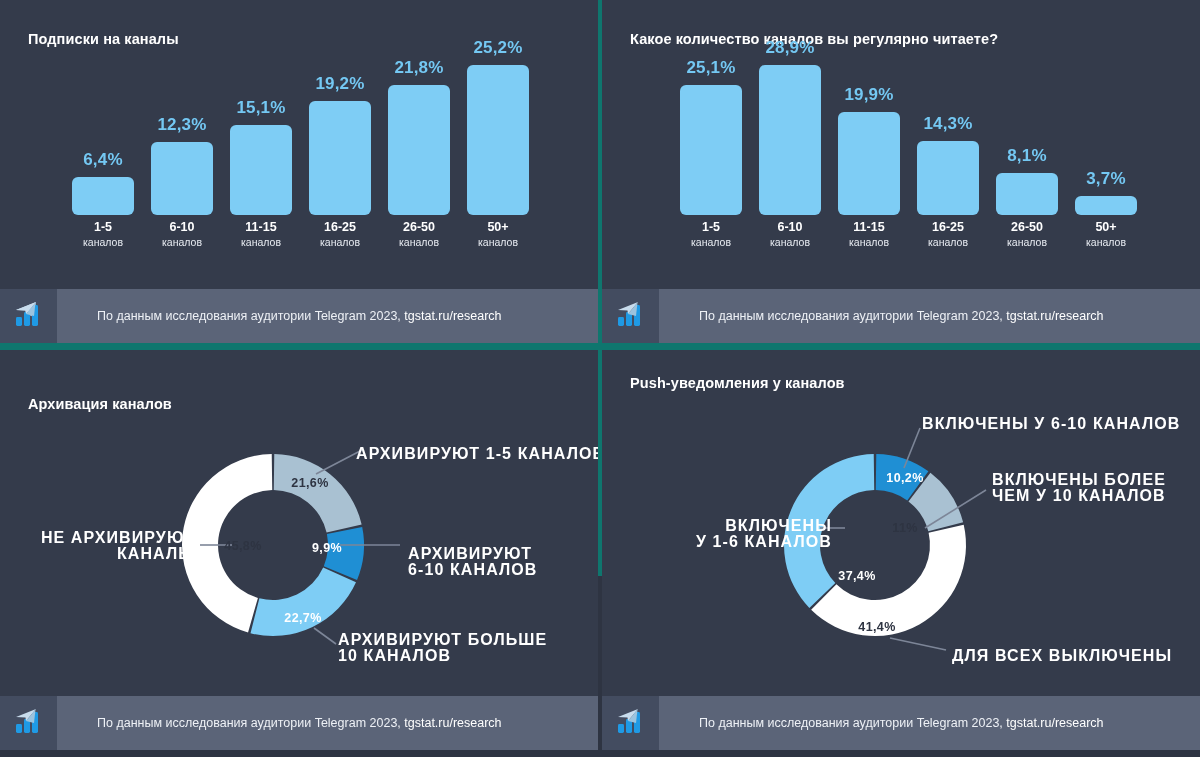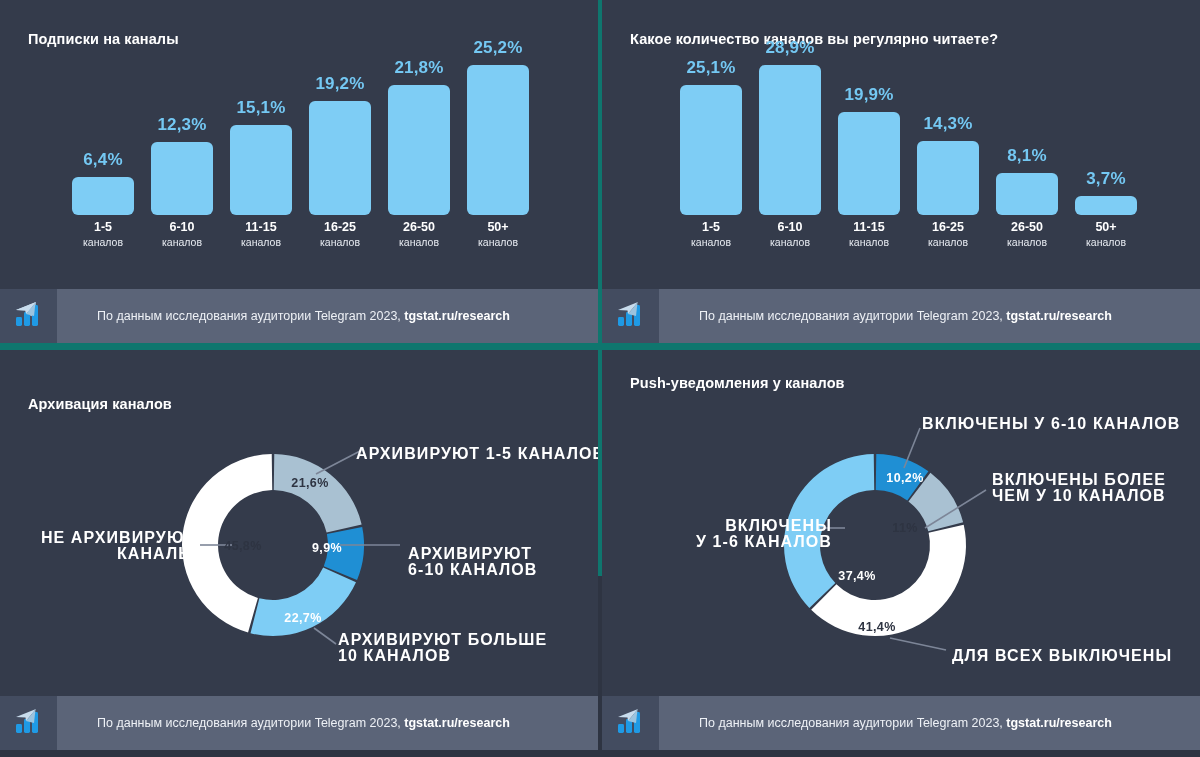--- a/index.html
+++ b/index.html
@@ -153,21 +153,21 @@
     flex: 0 0 auto;
   }
   .footer-text {
     margin-left: 40px;
     color: #eef1f6;
     font-size: 12.5px;
     font-weight: normal;
     white-space: nowrap;
   }
   .footer-text b {
-    font-weight: bold;
+    font-weight: normal;
     color: #ffffff;
   }
 
   .strip-bottom {
     position: absolute;
     left: 0;
     top: 750px;
     width: 1200px;
     height: 7px;
     background: #2e3442;

